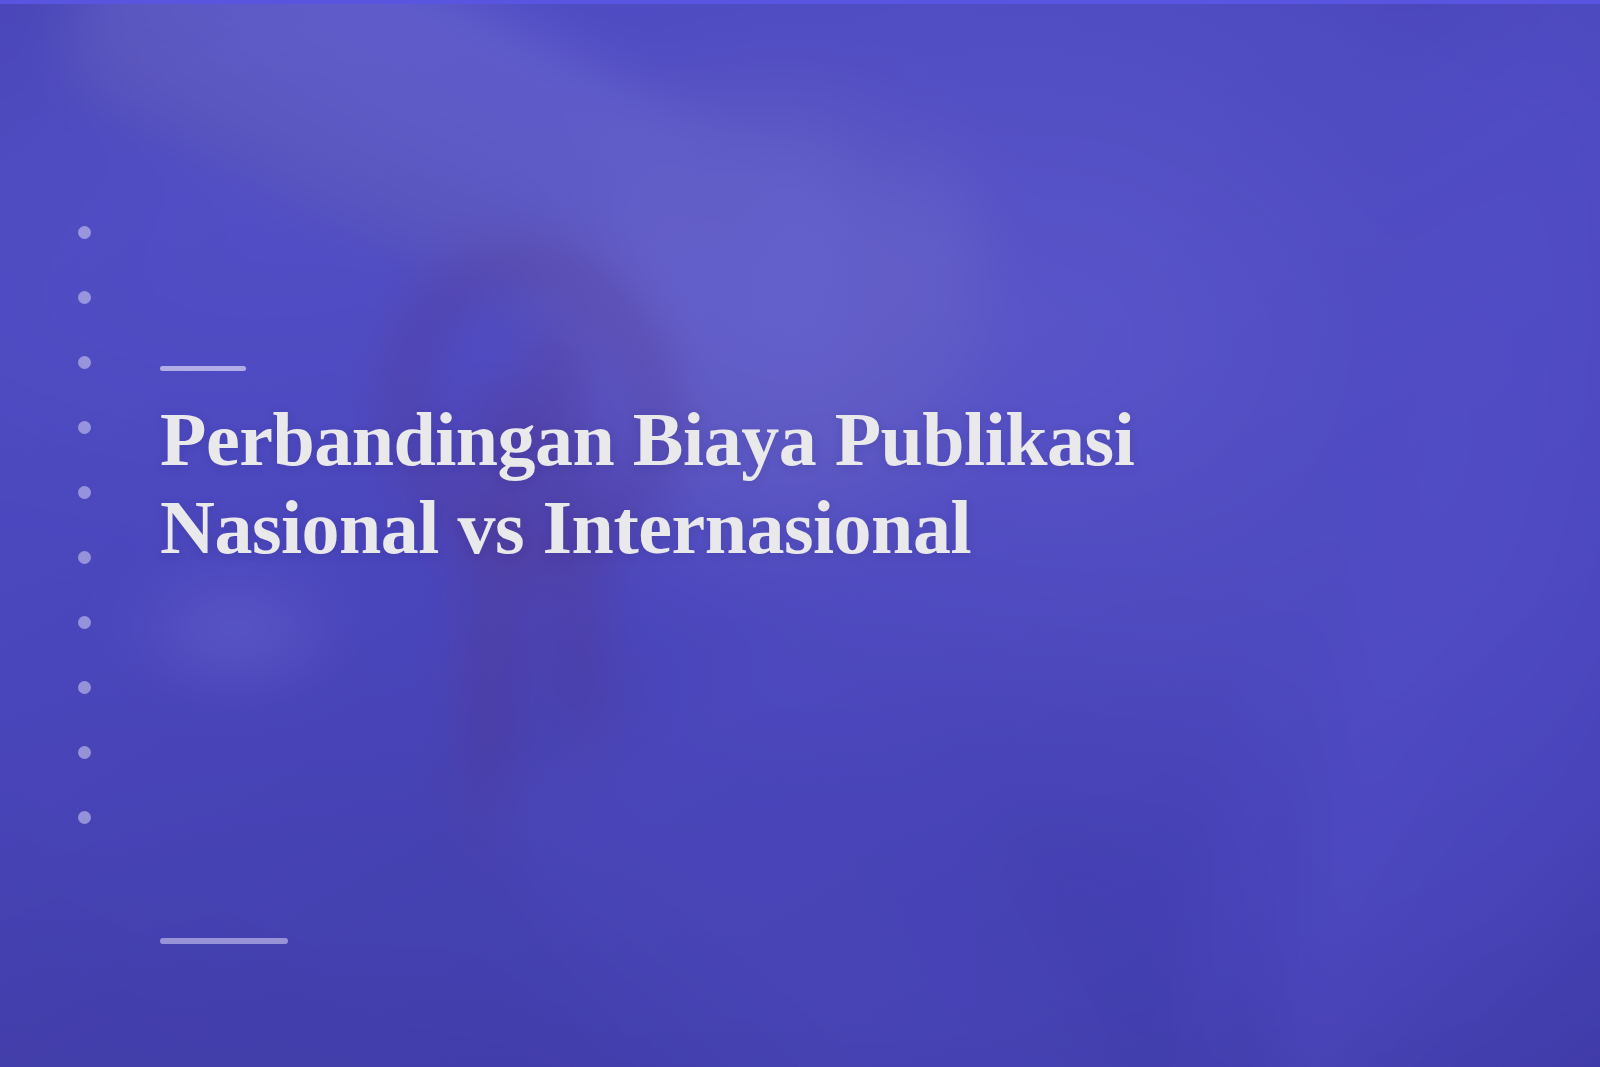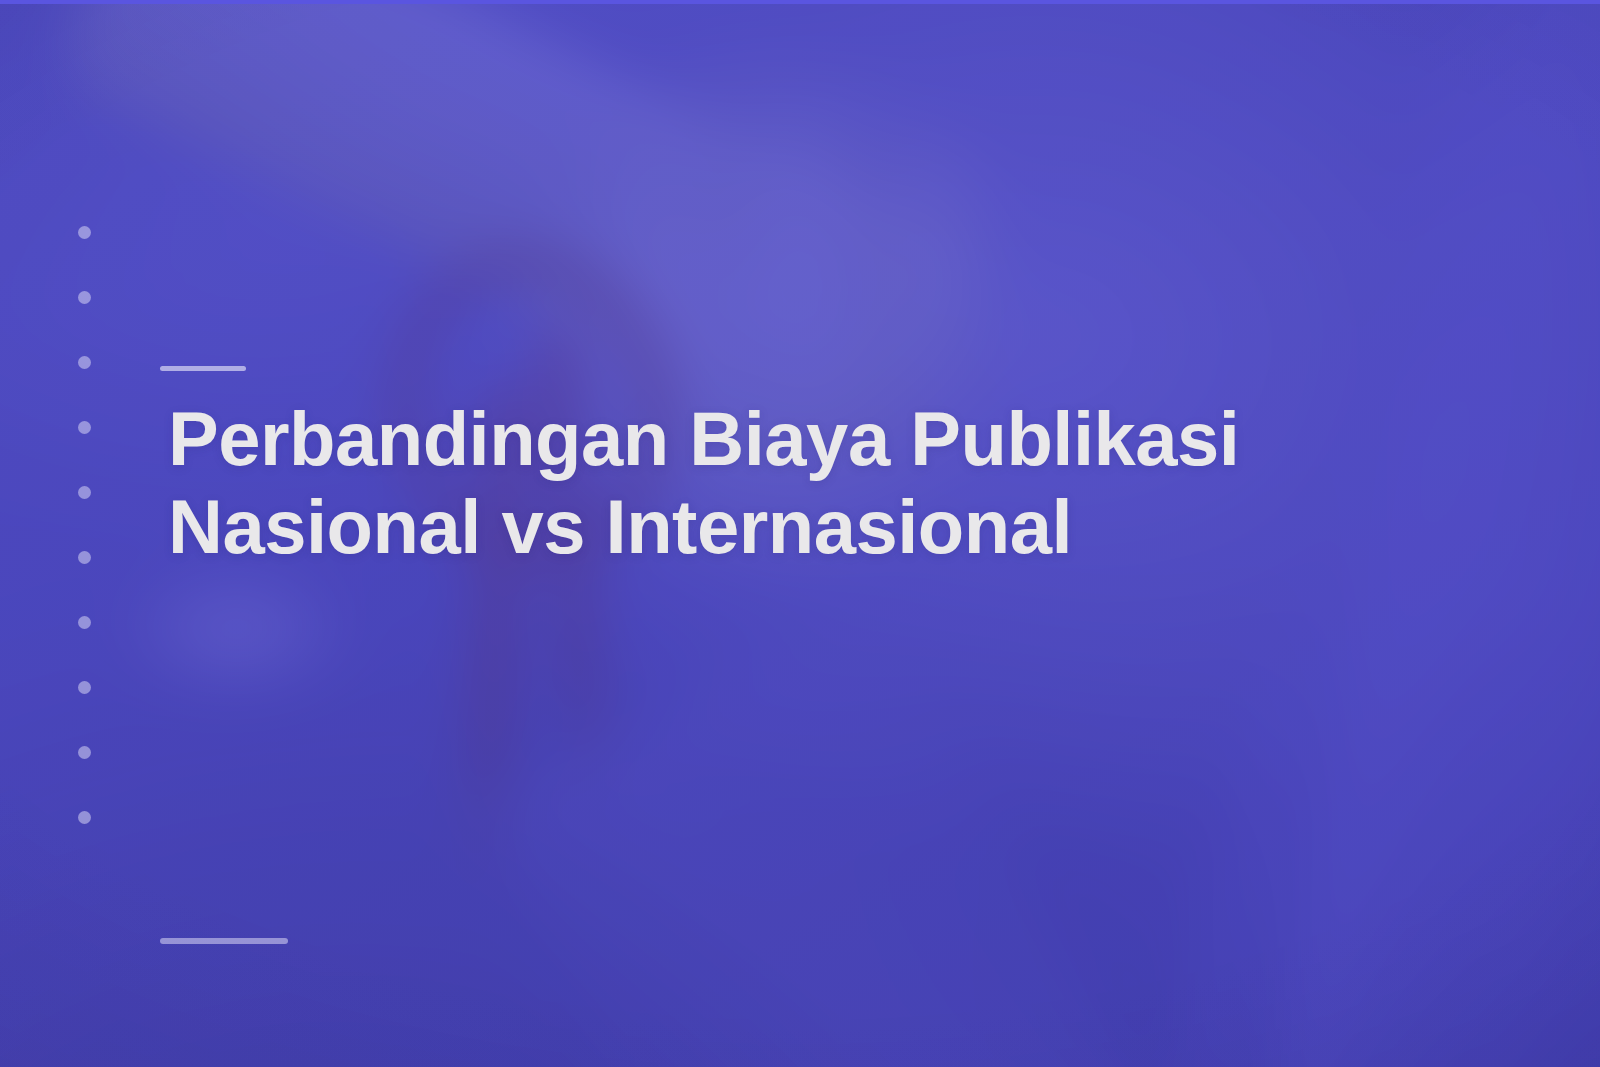--- a/index.html
+++ b/index.html
@@ -257,22 +257,22 @@
     width: 1250px;
   }
   .accent-rule {
     width: 86px;
     height: 5px;
     border-radius: 3px;
     background: rgba(228,226,248,.66);
     margin-bottom: 24px;
   }
   .headline {
-    margin: 8px;
-    font-family: Liberation Sans, sans-serif;
+    margin: 0;
+    font-family: Liberation Serif, serif;
     font-weight: 700;
     font-size: 76px;
     line-height: 1.16;
     letter-spacing: -0.5px;
     color: #e9e8ea;
     text-shadow: 0 2px 10px rgba(40,34,110,.18);
     max-width: 1210px;
   }
 
   

